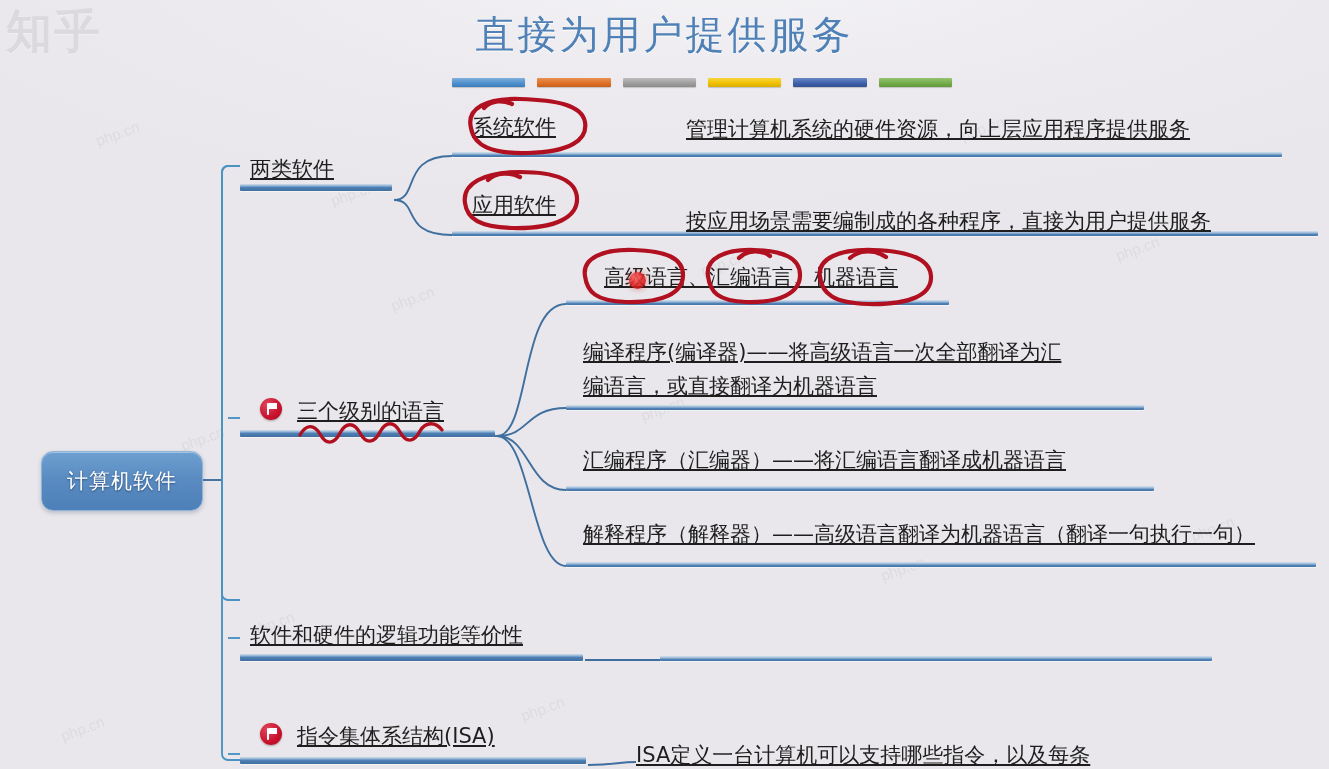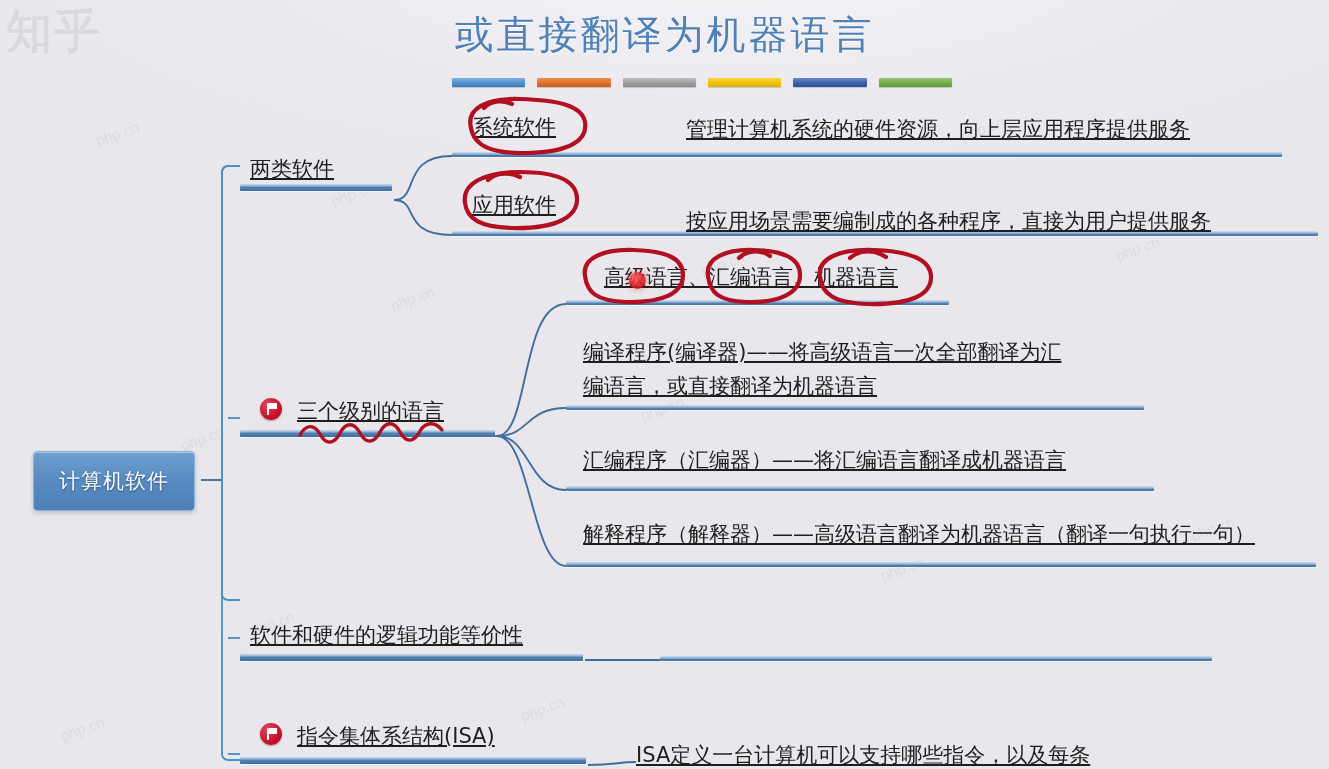--- a/index.html
+++ b/index.html
@@ -58,22 +58,22 @@
     background:linear-gradient(180deg,#cfdcea 0%,#9dbbd8 22%,#4f81b6 48%,#3f6e9e 100%);
     box-shadow:0 1px 0 rgba(255,255,255,.5);
   }
   .ul.thin{
     height:5px;
     background:linear-gradient(180deg,#d7e2ee 0%,#9dbbd8 35%,#4f81b6 70%,#4472a4 100%);
   }
 
   
   #root{
-    position:absolute;left:33px;top:451px;width:160px;height:58px;
-    border-radius:4px;
+    position:absolute;left:41px;top:451px;width:160px;height:58px;
+    border-radius:12px;
     background:linear-gradient(180deg,#6e9fd0 0%,#5a8cc2 45%,#4d80b8 100%);
     border:1px solid #8fb4da;
     box-shadow:0 2px 4px rgba(60,80,110,.28), inset 0 1px 0 rgba(255,255,255,.38);
     display:flex;align-items:center;justify-content:center;
   }
   #root span{
     color:#fff;font-size:21px;letter-spacing:1px;
     text-shadow:0 1px 2px rgba(30,55,90,.75);
     font-family:"DejaVu Sans","Liberation Sans",sans-serif;
   }
@@ -114,21 +114,21 @@
   <div class="wmk" style="left:960px; top:120px;">php.cn</div>
   <div class="wmk" style="left:1115px;top:240px;">php.cn</div>
   <div class="wmk" style="left:180px; top:430px;">php.cn</div>
   <div class="wmk" style="left:250px; top:615px;">php.cn</div>
   <div class="wmk" style="left:640px; top:400px;">php.cn</div>
   <div class="wmk" style="left:880px; top:560px;">php.cn</div>
   <div class="wmk" style="left:1190px;top:520px;">php.cn</div>
   <div class="wmk" style="left:520px; top:700px;">php.cn</div>
   <div class="wmk" style="left:60px;  top:720px;">php.cn</div>
 
-  <div id="title">或直接翻译为机器语言</div>
+  <div id="title">直接为用户提供服务</div>
 
   <div id="bars">
     <div style="background:linear-gradient(180deg,#7fb0dd,#4e8fcd 60%,#3d7cba)"></div>
     <div style="background:linear-gradient(180deg,#ea9050,#dd6f26 60%,#c85f1c)"></div>
     <div style="background:linear-gradient(180deg,#bdbdbd,#9d9d9d 60%,#8b8b8b)"></div>
     <div style="background:linear-gradient(180deg,#f7d63f,#f0c000 60%,#d8ae00)"></div>
     <div style="background:linear-gradient(180deg,#6b87c6,#3c5fa8 60%,#2f4f91)"></div>
     <div style="background:linear-gradient(180deg,#96c472,#72ab48 60%,#639a3c)"></div>
   </div>
 

